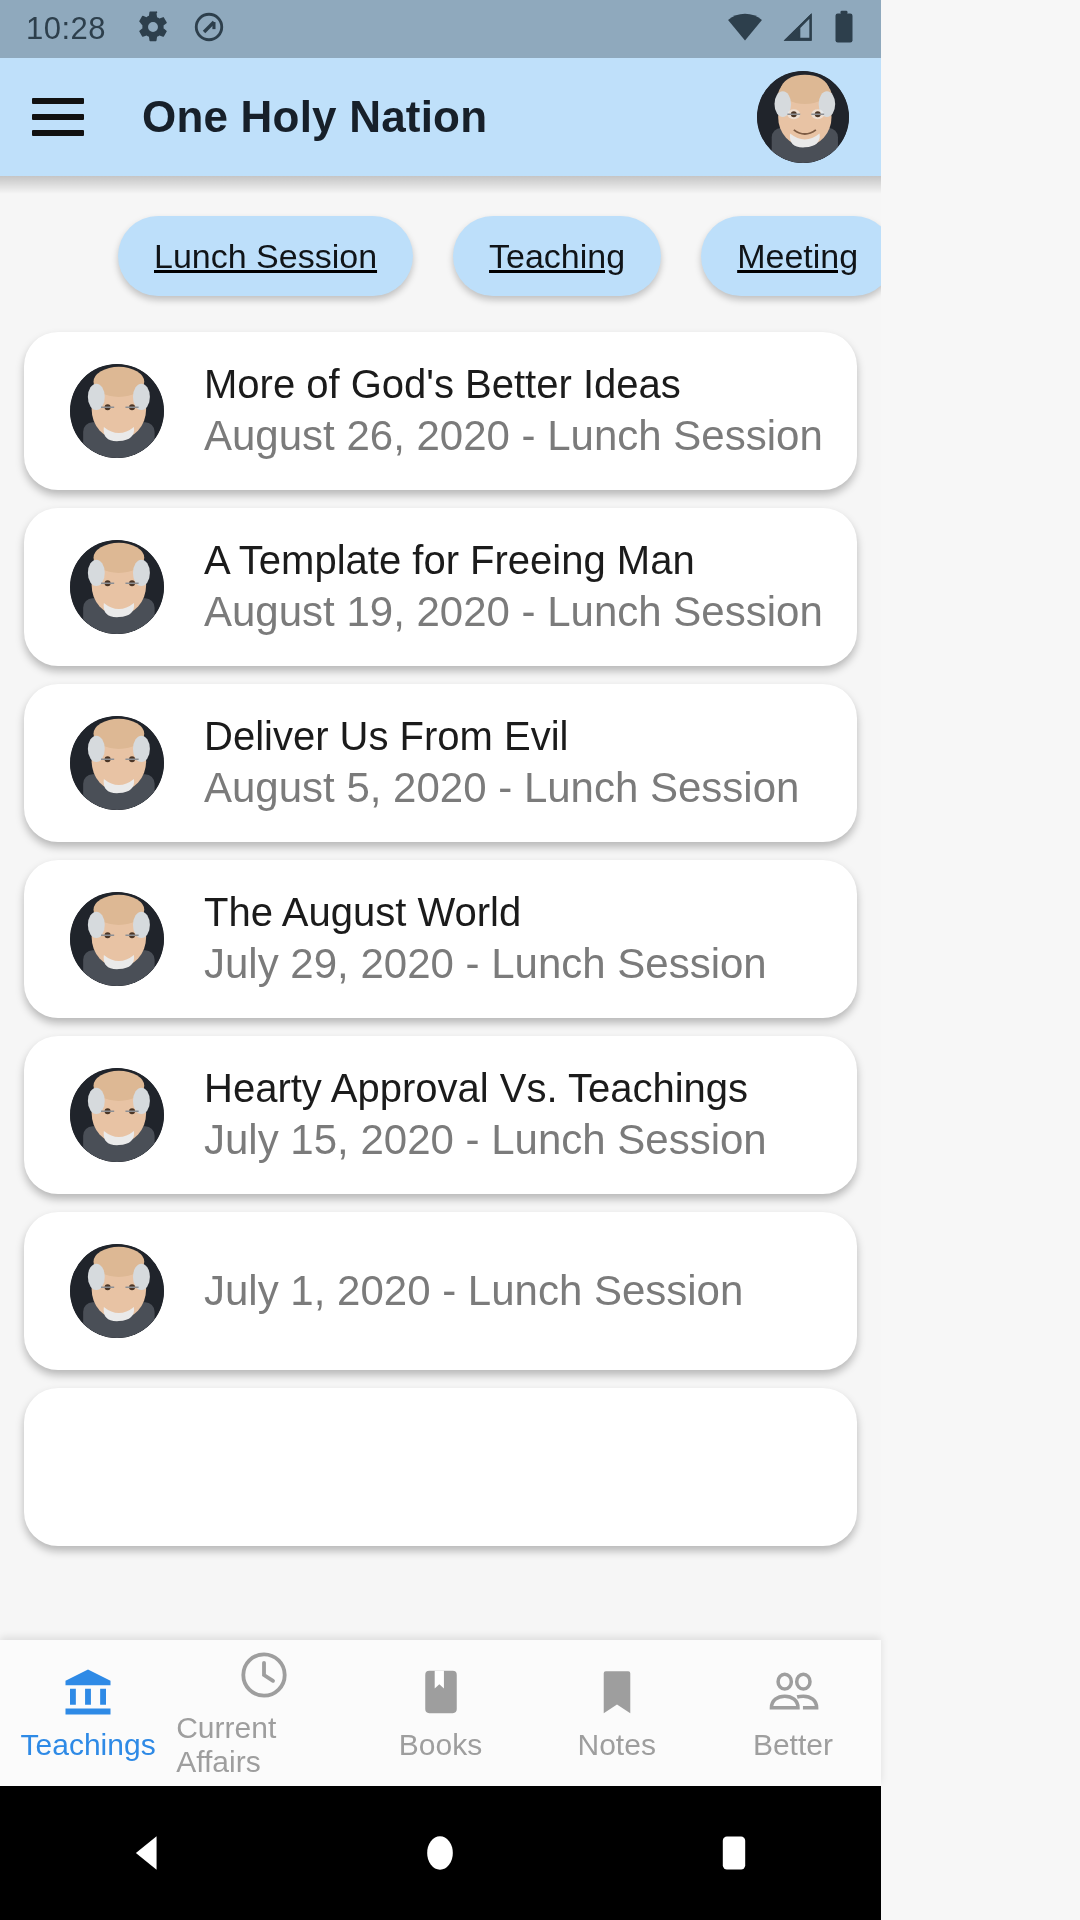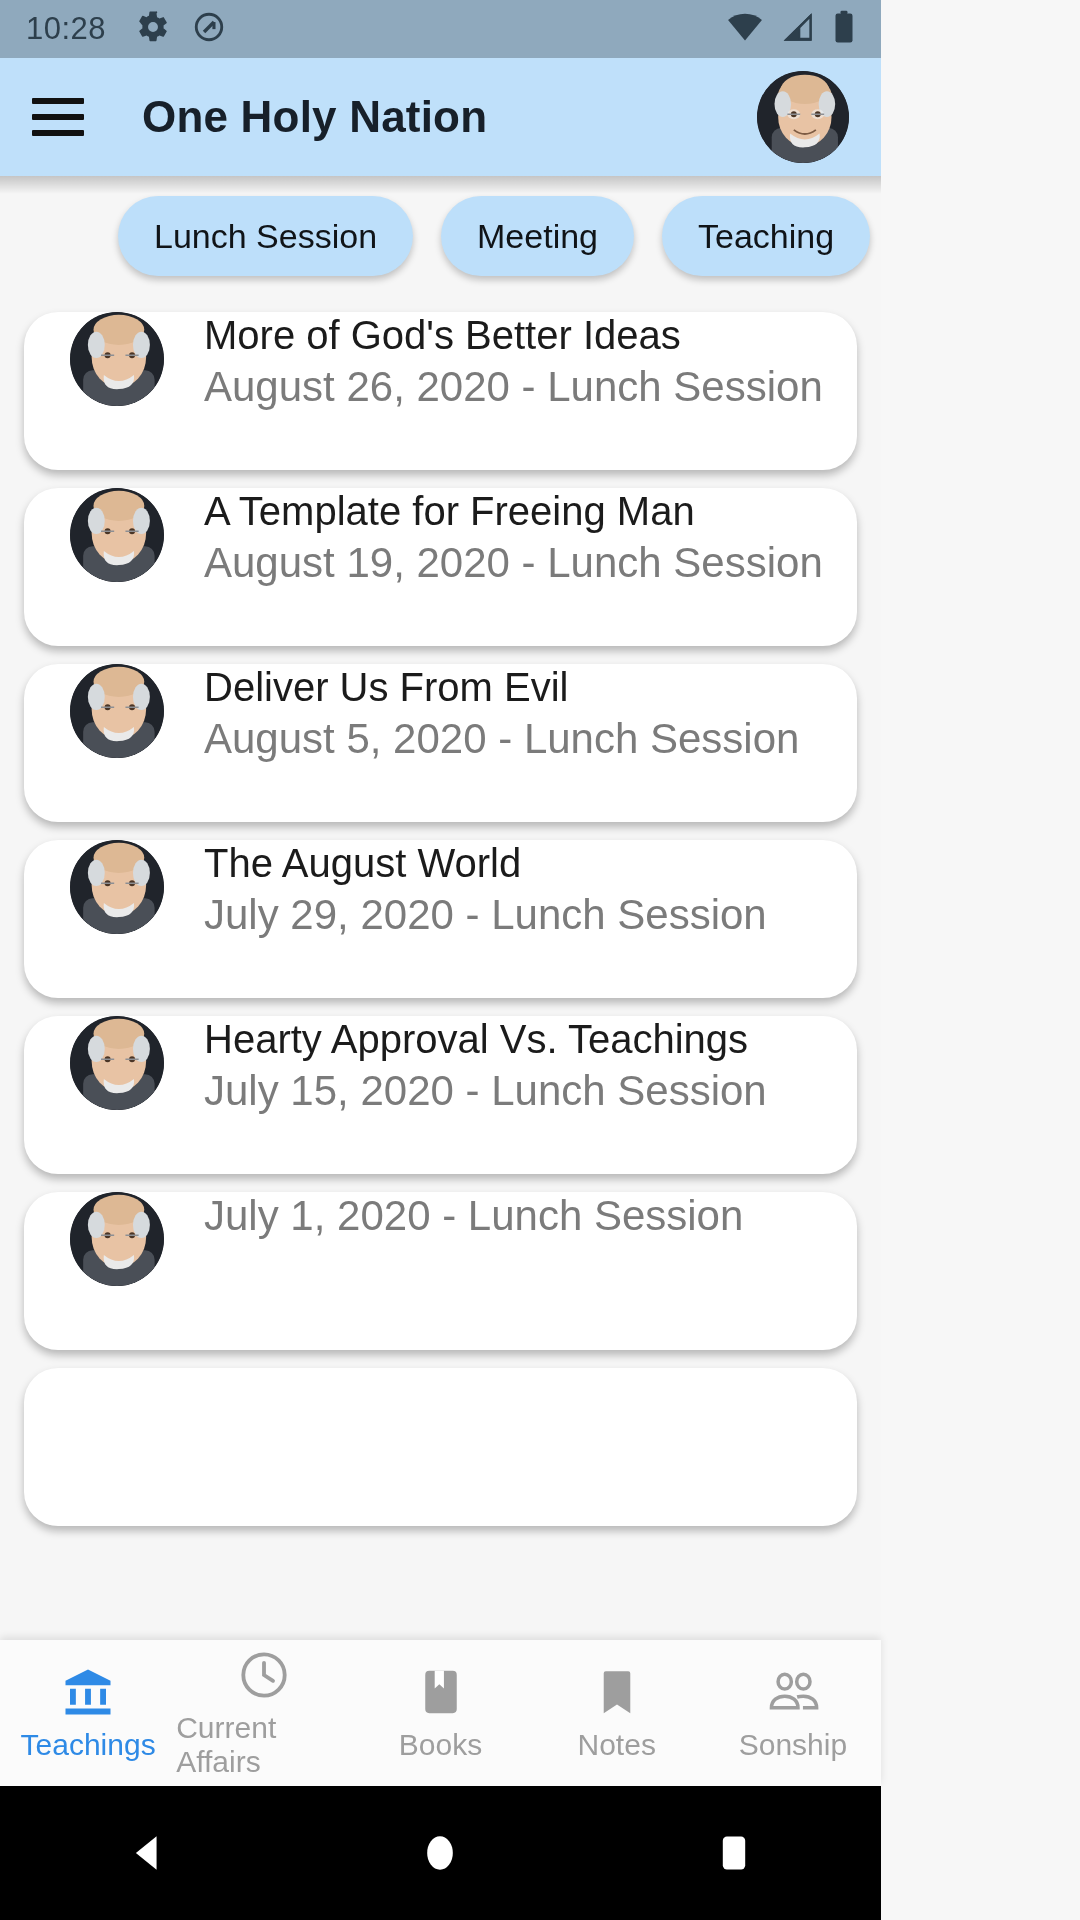--- a/index.html
+++ b/index.html
@@ -47,37 +47,38 @@
     flex:1; position:relative; overflow:hidden;
     background:#f6f6f6;
   }
   .content-shadow {
     position:absolute; top:0; left:0; right:0; height:18px;
     background:linear-gradient(to bottom, rgba(0,0,0,.20), rgba(0,0,0,0));
     z-index:3; pointer-events:none;
   }
 
   .chips {
-    display:flex; gap:28px; padding:20px 0 0 118px;
+    display:flex; gap:40px; padding:40px 0 0 118px;
     align-items:center;
+    text-decoration:underline;
   }
   .chip {
     background:#bddffa; border-radius:44px;
     padding:0 36px; height:80px;
     display:flex; align-items:center; justify-content:center;
     font-size:34px; color:#101418;
     box-shadow:0 4px 7px rgba(0,0,0,.22);
     cursor:pointer; white-space:nowrap;
   }
 
   .cards { padding:22px 0 0 0; }
   .card {
     background:#ffffff; border-radius:34px;
     margin:14px 24px 18px 24px;
-    height:158px; display:flex; 
+    height:158px; display:flex; align-items:center;
     padding-left:46px;
     box-shadow:0 5px 9px rgba(0,0,0,.26);
     cursor:pointer;
   }
   .card-avatar {
     width:94px; height:94px; border-radius:50%; overflow:hidden;
     flex:0 0 94px; background:#2c2f36;
   }
   .card-avatar svg { width:100%; height:100%; display:block; }
   .card-text { margin-left:40px; display:flex; flex-direction:column; gap:5px; }
@@ -188,24 +189,24 @@
   </div>
 
   <div class="content">
     <div class="content-shadow"></div>
 
     <div class="chips">
       <div class="chip">
         <span>Lunch Session</span>
       </div>
       <div class="chip">
+        <span>Teaching</span>
+      </div>
+      <div class="chip">
         <span>Meeting</span>
-      </div>
-      <div class="chip">
-        <span>Teaching</span>
       </div>
     </div>
 
     <div class="cards">
 
       <div class="card">
         <div class="card-avatar">
           <svg viewBox="0 0 100 100">
               <defs>
                 <clipPath id="c1">
@@ -418,21 +419,21 @@
 
     <div class="navitem">
       <div class="nav-ico">
         <svg width="58" height="54" viewBox="0 0 28 24" fill="none" stroke="#9e9e9e" stroke-width="1.7">
             <ellipse cx="10" cy="7" rx="3.2" ry="3.6"></ellipse>
             <ellipse cx="19" cy="7" rx="3.2" ry="3.6"></ellipse>
             <path d="M3.6 19.6c0-3.6 2.9-5.6 6.4-5.6s6.4 2 6.4 5.6z"></path>
             <path d="M16 14.4c1-.3 2-.4 3-.4 3.5 0 6.4 2 6.4 5.6h-6.6"></path>
           </svg>
       </div>
-      <div class="nav-label">Sonship</div>
+      <div class="nav-label">Better</div>
     </div>
 
   </div>
 
   <div class="androidnav">
     <div class="sysbtn">
       <svg width="46" height="46" viewBox="0 0 24 24" fill="#fff">
           <path d="M17 3.2 6.2 12 17 20.8z"></path>
         </svg>
     </div>

